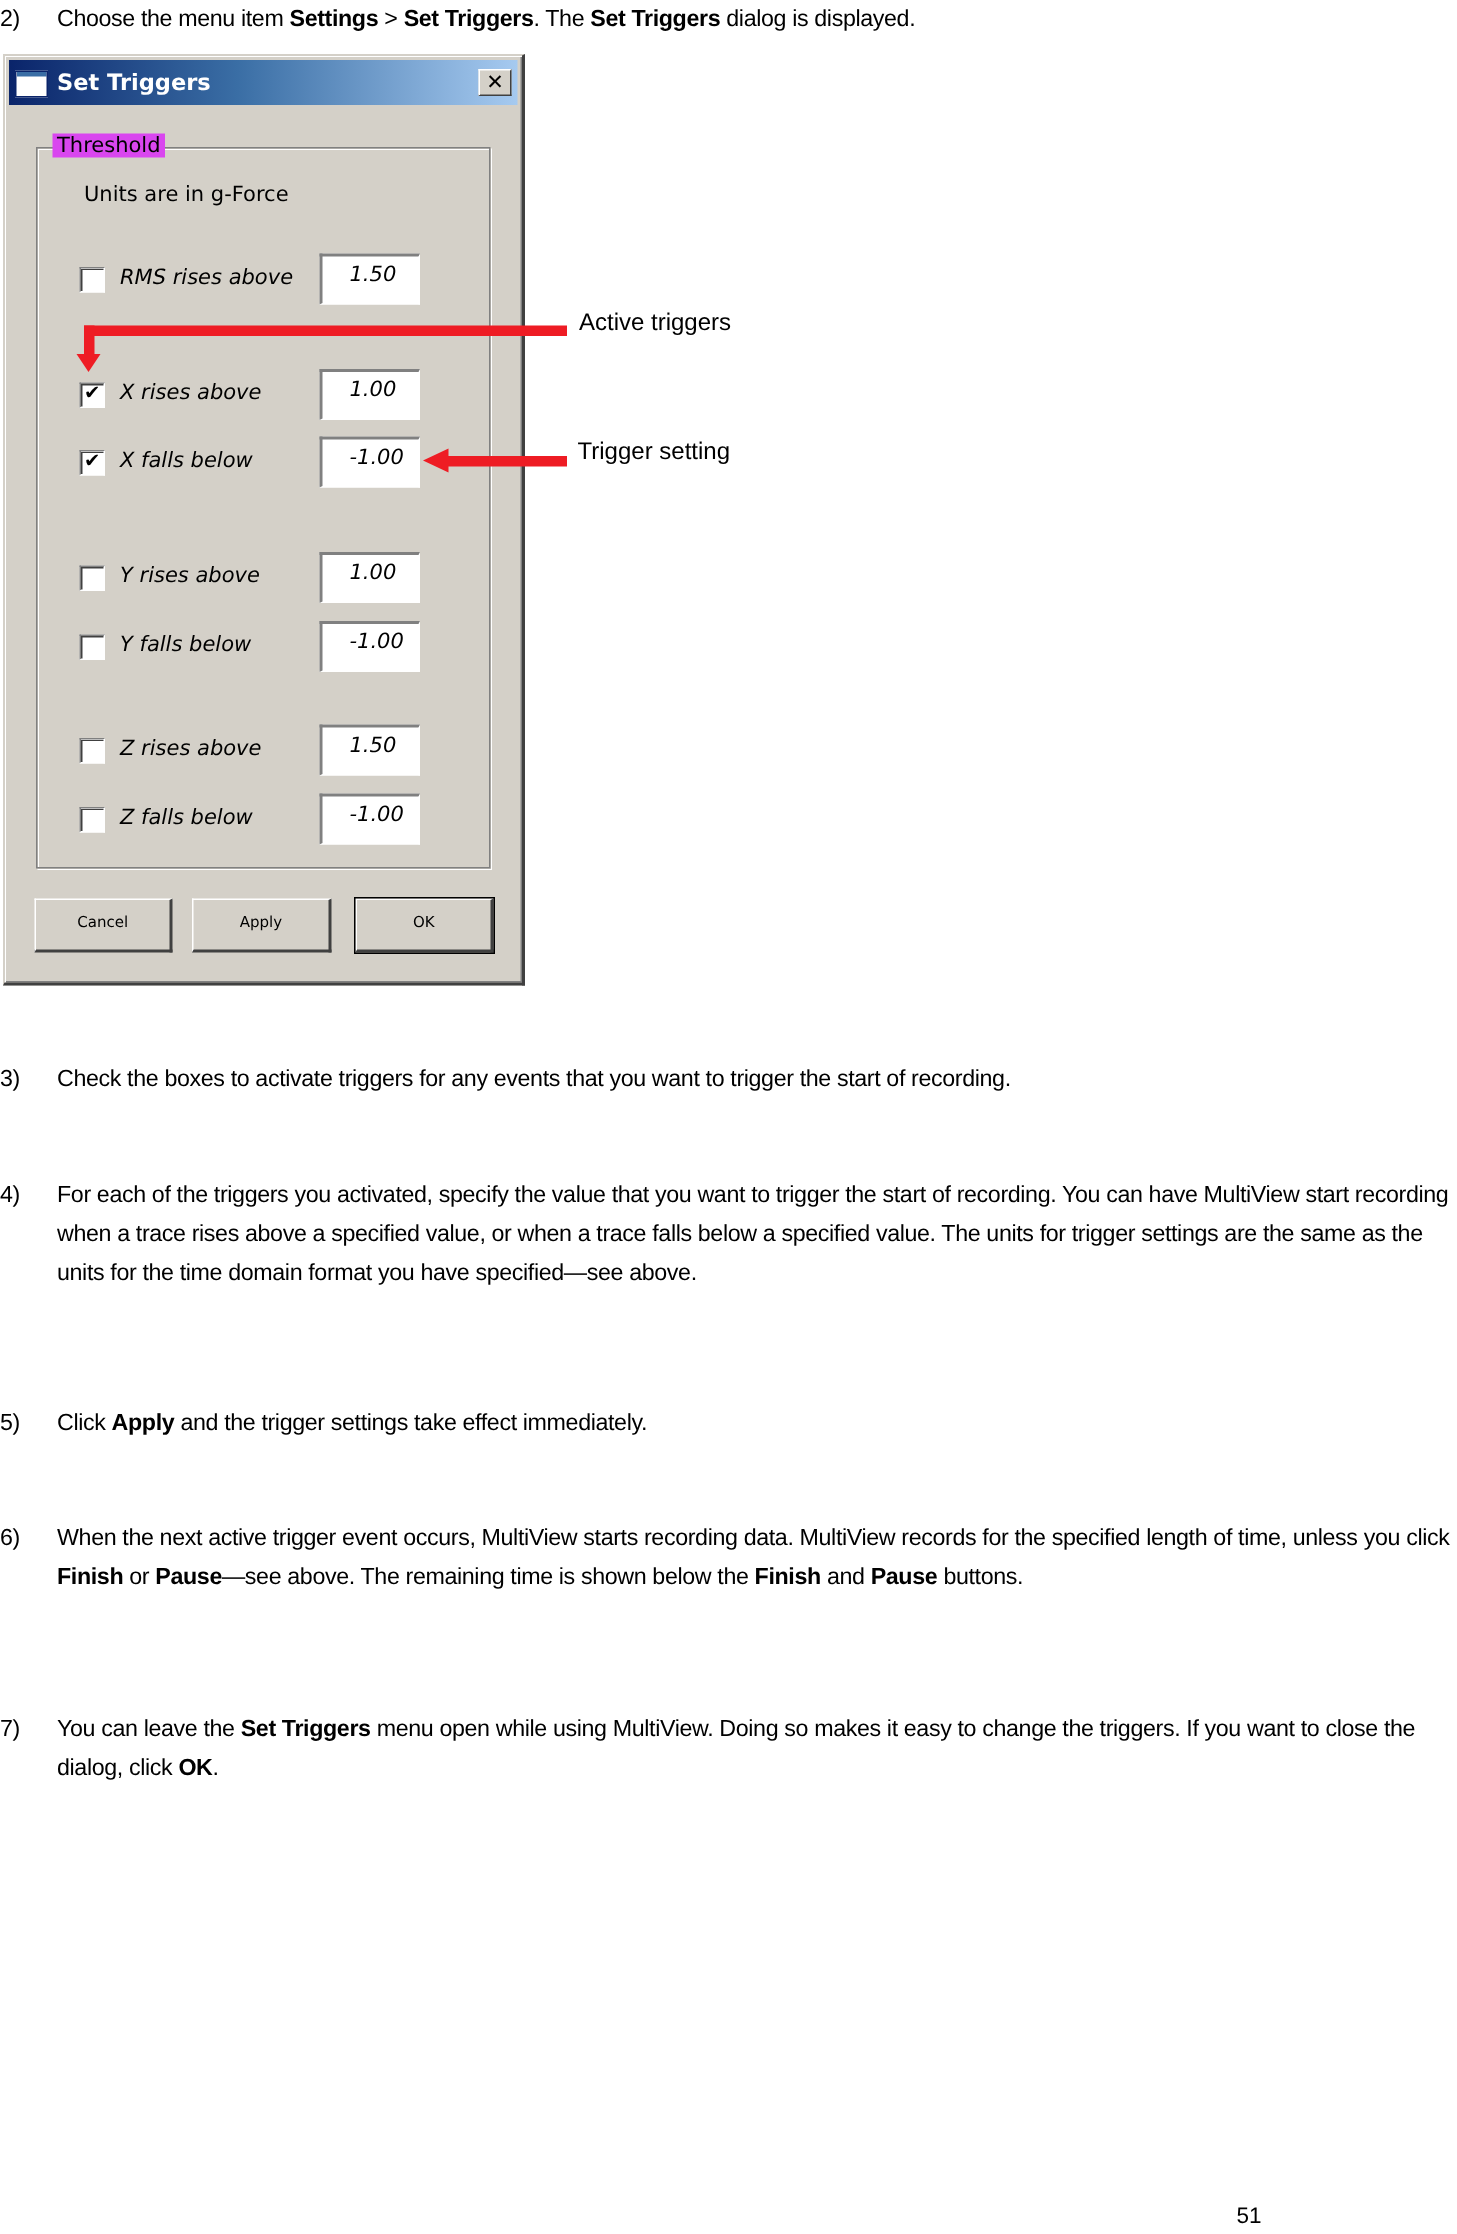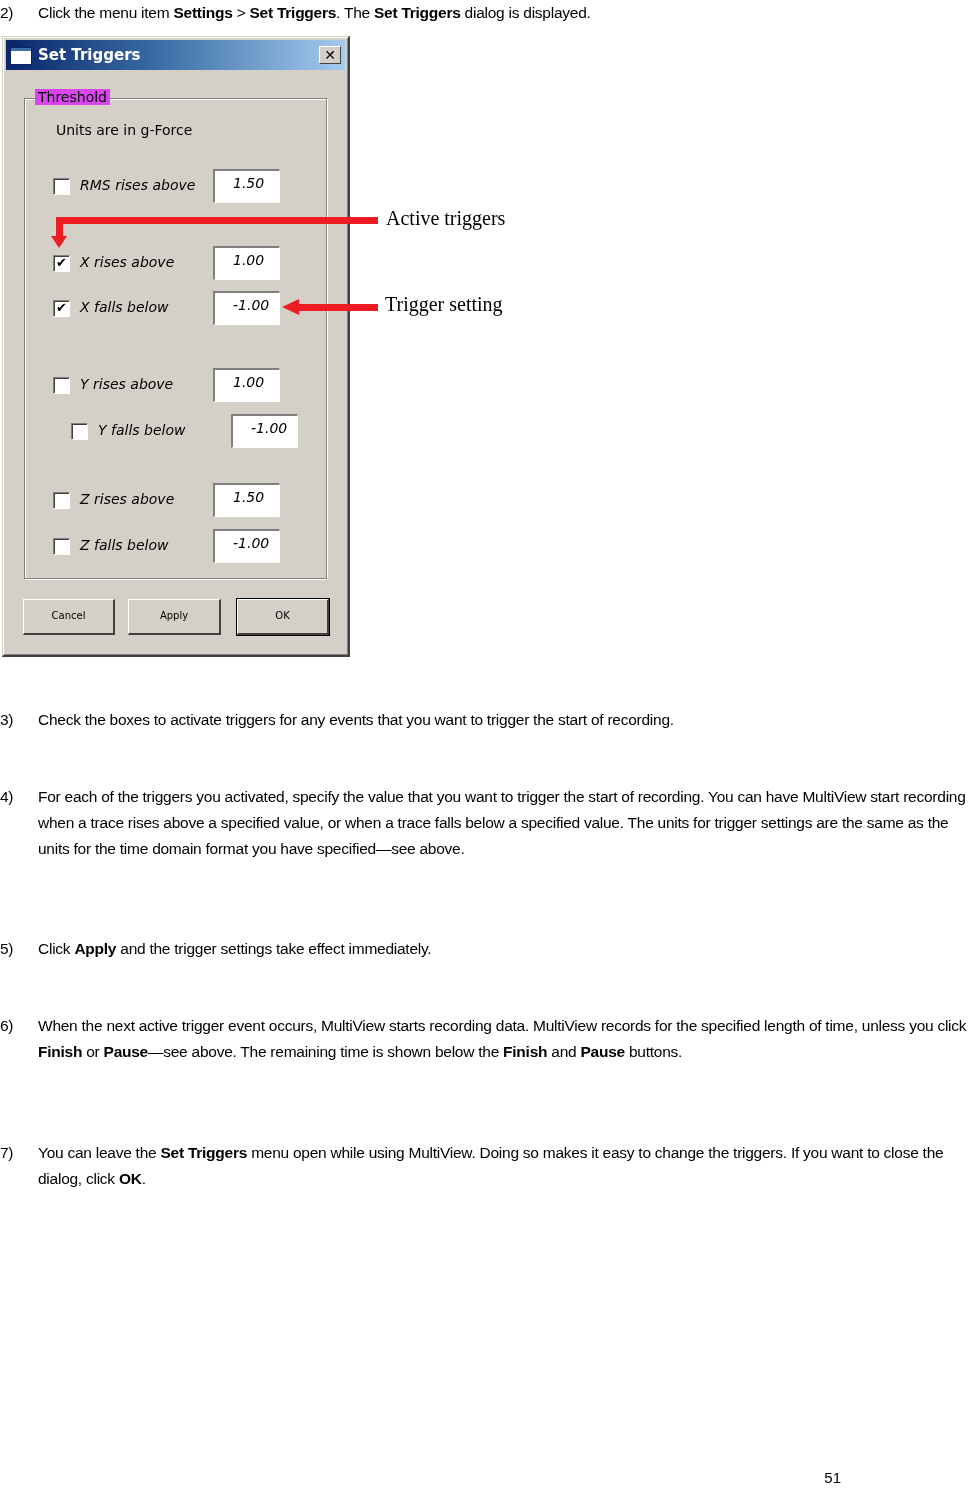--- a/index.html
+++ b/index.html
@@ -81,33 +81,33 @@
       border-top: 1px solid #ffffff; border-left: 1px solid #ffffff;
       border-right: 2px solid #404040; border-bottom: 2px solid #404040;
       font-size: 10px; text-align: center; line-height: 32px;
     }
     .btn.default { outline: 1px solid #000; outline-offset: 0; }
 
     
     .arrow-line { position: absolute; background: #ee1c24; }
     .arrow-head { position: absolute; width: 0; height: 0; }
     .annot {
-      position: absolute; font-size: 20px;
-      font-family: Liberation Serif, serif;
+      position: absolute; font-size: 16px;
+      font-family: Liberation Sans, sans-serif;
     }
     .page-number {
       position: absolute; left: 0; width: 841px; top: 1469px; text-align: right; font-size: 15px;
     }
   </style>
 </head>
 <body>
 
 <div class="para" style="top:0px;">
   <span class="num">2)</span>
-  <span class="txt"><span>Click the menu item </span><b>Settings</b><span> &gt; </span><b>Set Triggers</b><span>. The </span><b>Set Triggers</b><span> dialog is displayed.</span></span>
+  <span class="txt"><span>Choose the menu item </span><b>Settings</b><span> &gt; </span><b>Set Triggers</b><span>. The </span><b>Set Triggers</b><span> dialog is displayed.</span></span>
 </div>
 
 <div class="dialog">
   <div class="titlebar">
     <div class="title-icon"></div>
     <div class="title-text">Set Triggers</div>
     <div class="close-btn">
       <span>✕</span>
     </div>
   </div>
@@ -134,21 +134,21 @@
     <div class="cb-label">X falls below</div>
     <div class="tb">-1.00</div>
   </div>
 
   <div class="row" style="top:331px;">
     <div class="cb" aria-checked="false"></div>
     <div class="cb-label">Y rises above</div>
     <div class="tb">1.00</div>
   </div>
 
-  <div class="row" style="top:377px;margin-left:18px;">
+  <div class="row" style="top:377px;">
     <div class="cb" aria-checked="false"></div>
     <div class="cb-label">Y falls below</div>
     <div class="tb">-1.00</div>
   </div>
 
   <div class="row" style="top:446px;">
     <div class="cb" aria-checked="false"></div>
     <div class="cb-label">Z rises above</div>
     <div class="tb">1.50</div>
   </div>

